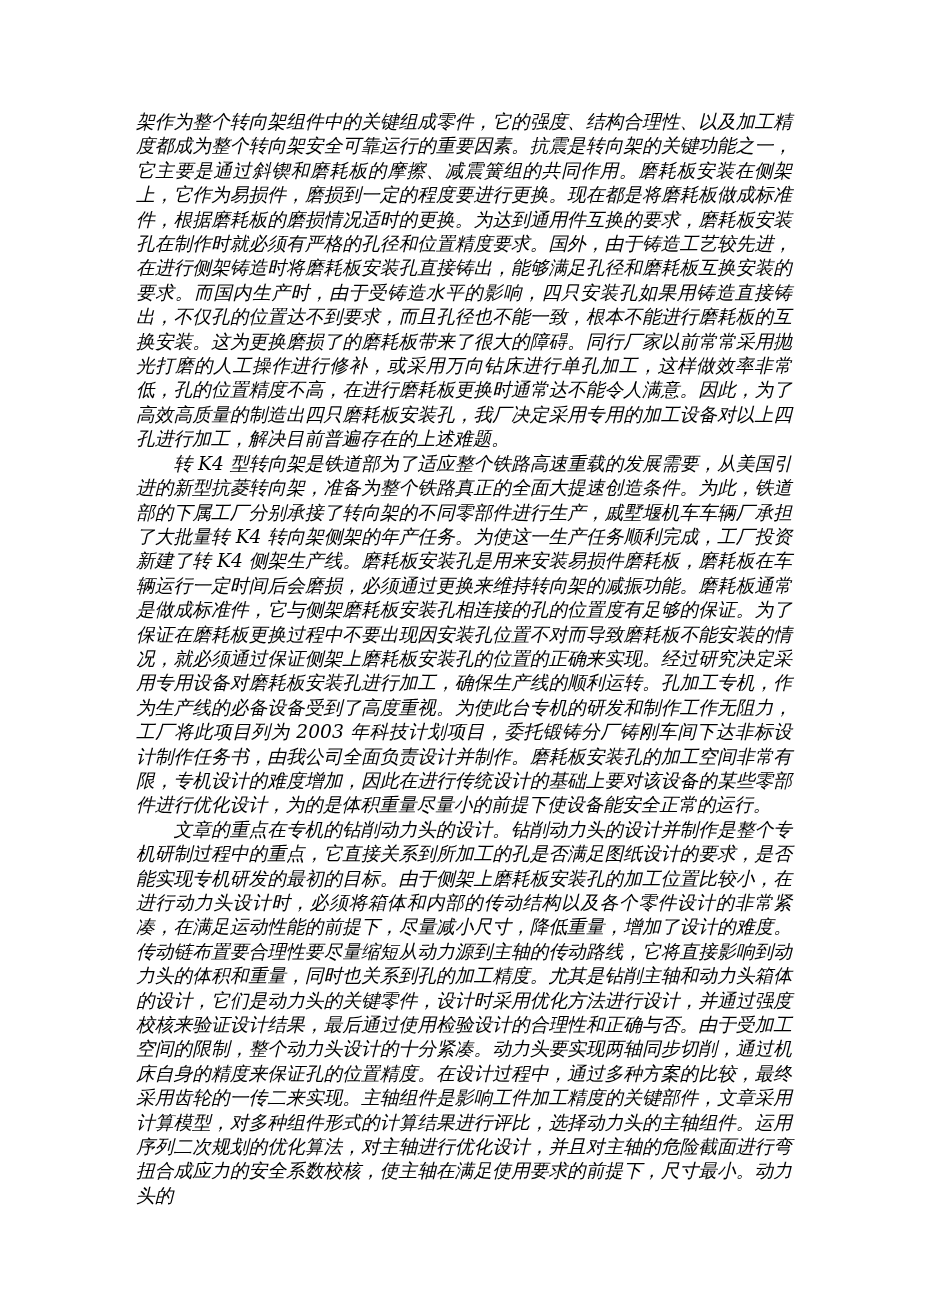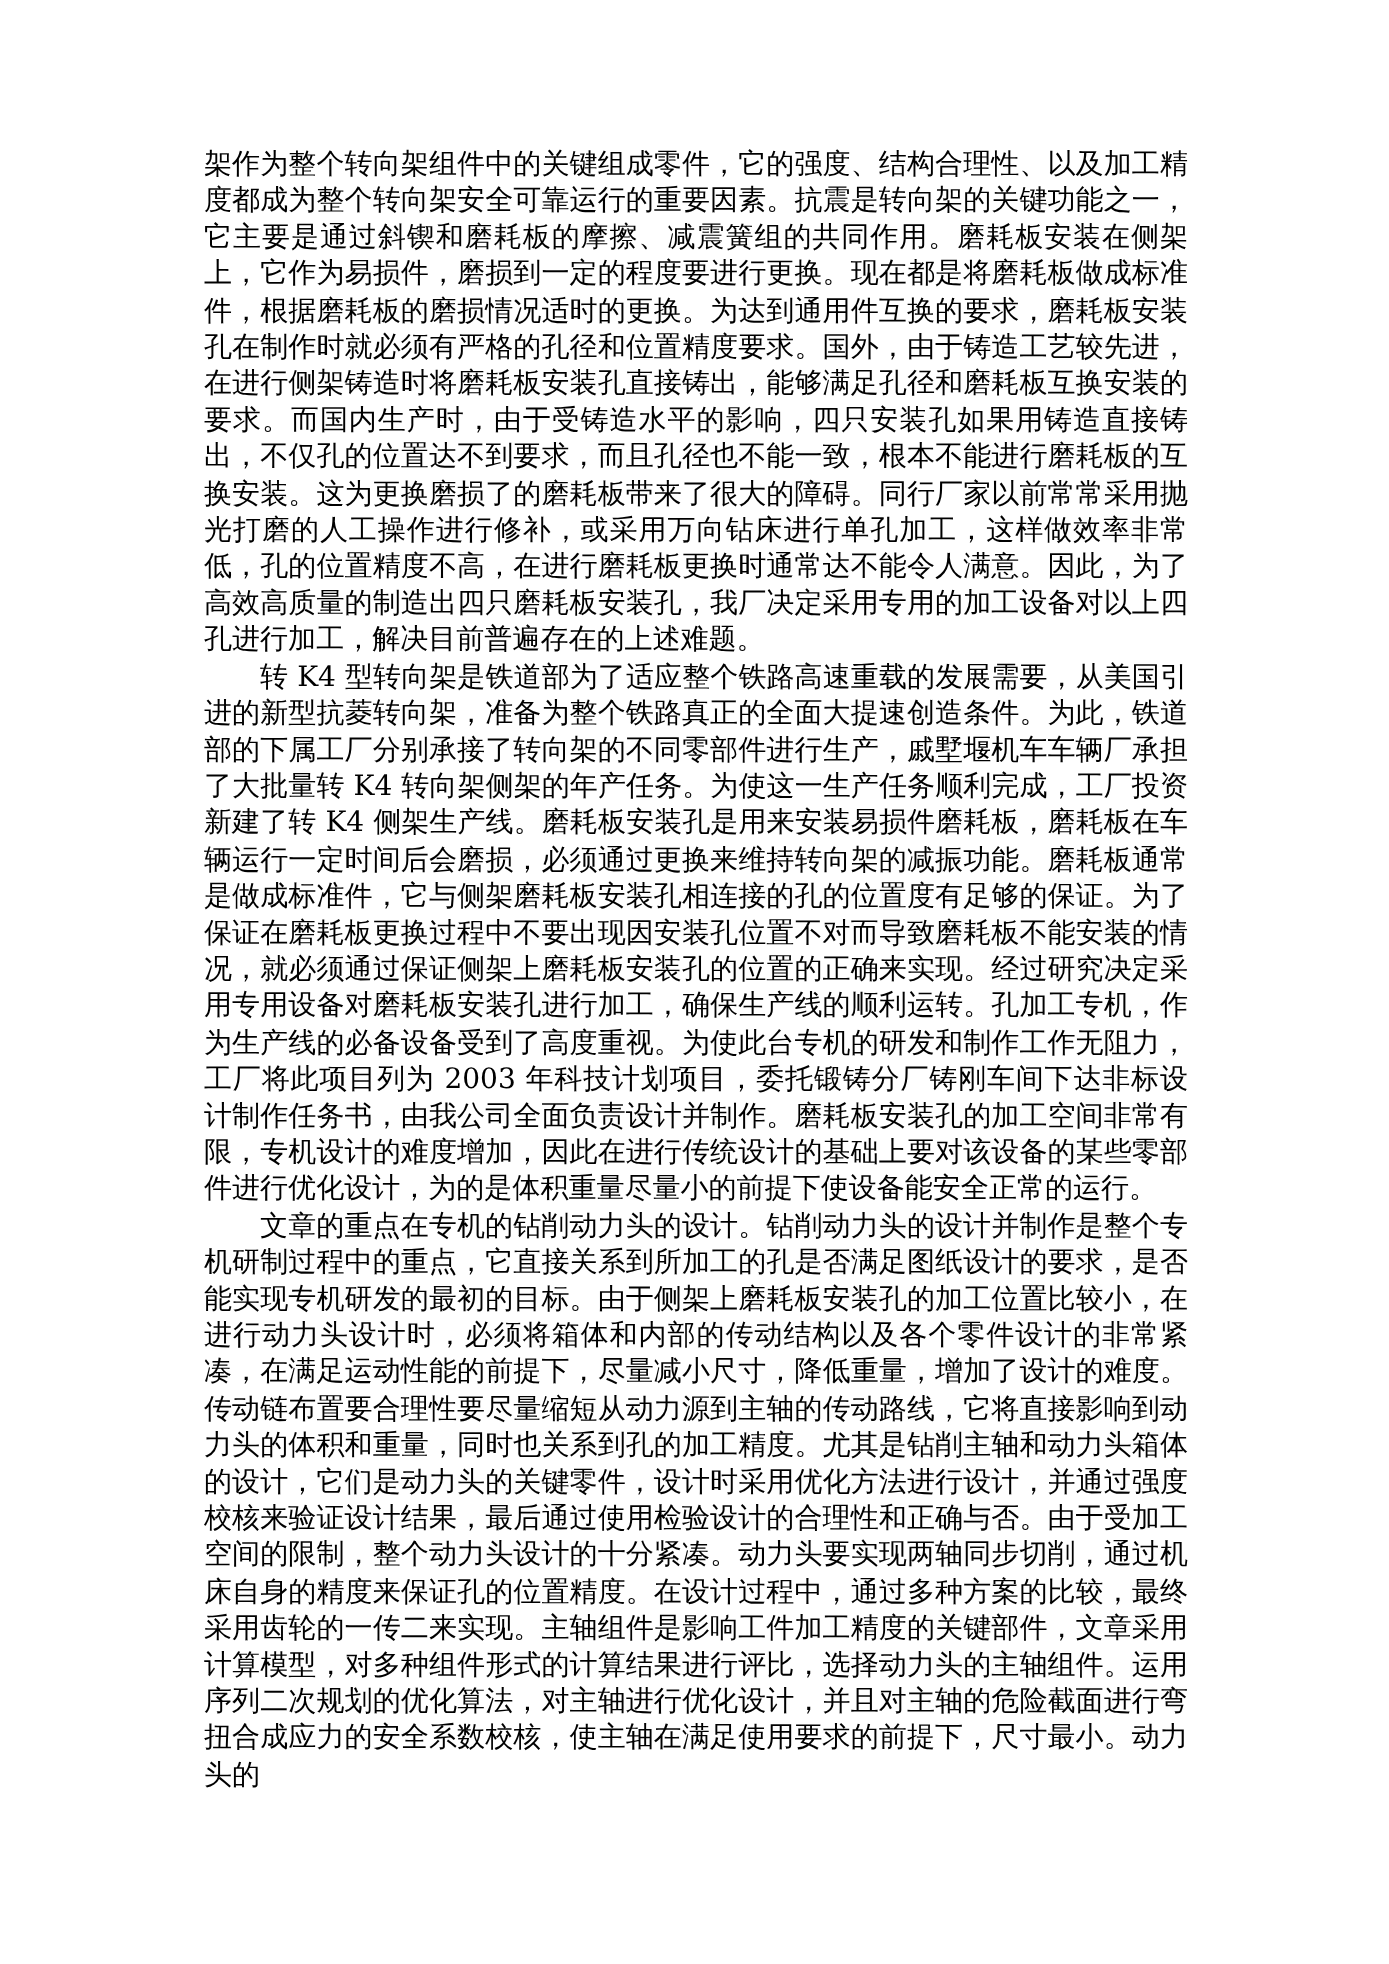--- a/index.html
+++ b/index.html
@@ -11,27 +11,28 @@
     position: relative;
     width: 926px;
     height: 1309px;
     background: #ffffff;
     overflow: hidden;
     font-family: "DejaVu Serif", "Liberation Serif", serif;
   }
   .text-block {
     position: absolute;
     left: 136px;
-    top: 98px;
+    top: 110px;
     width: 656px;
     color: #000000;
     font-size: 18.7px;
     line-height: 24.4px;
     text-align: justify;
     text-justify: inter-ideograph;
+    font-style: italic;
   }
   .text-block p {
     margin: 0;
     padding: 0;
   }
   .text-block p.indent {
     text-indent: 2em;
   }
 </style>
 </head>

